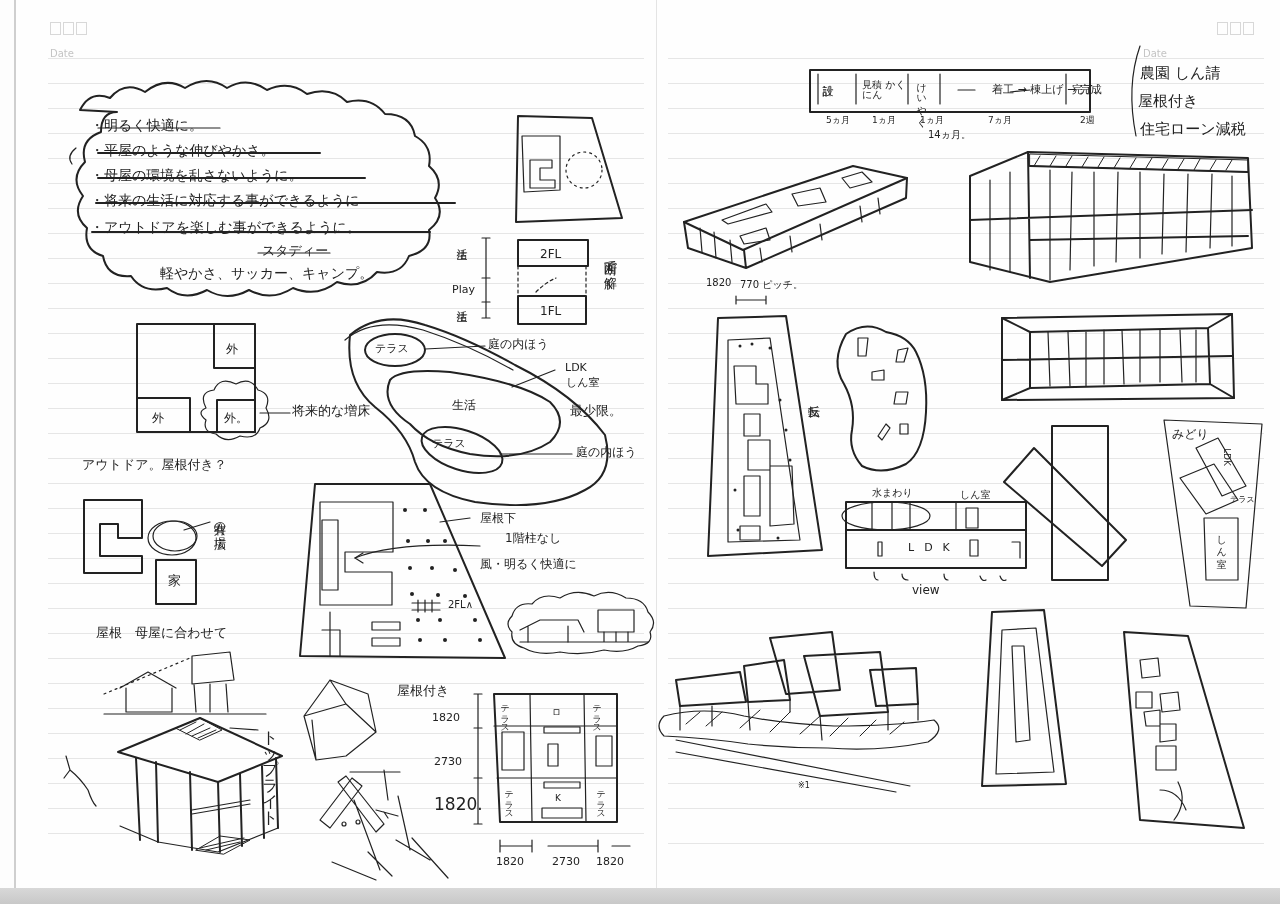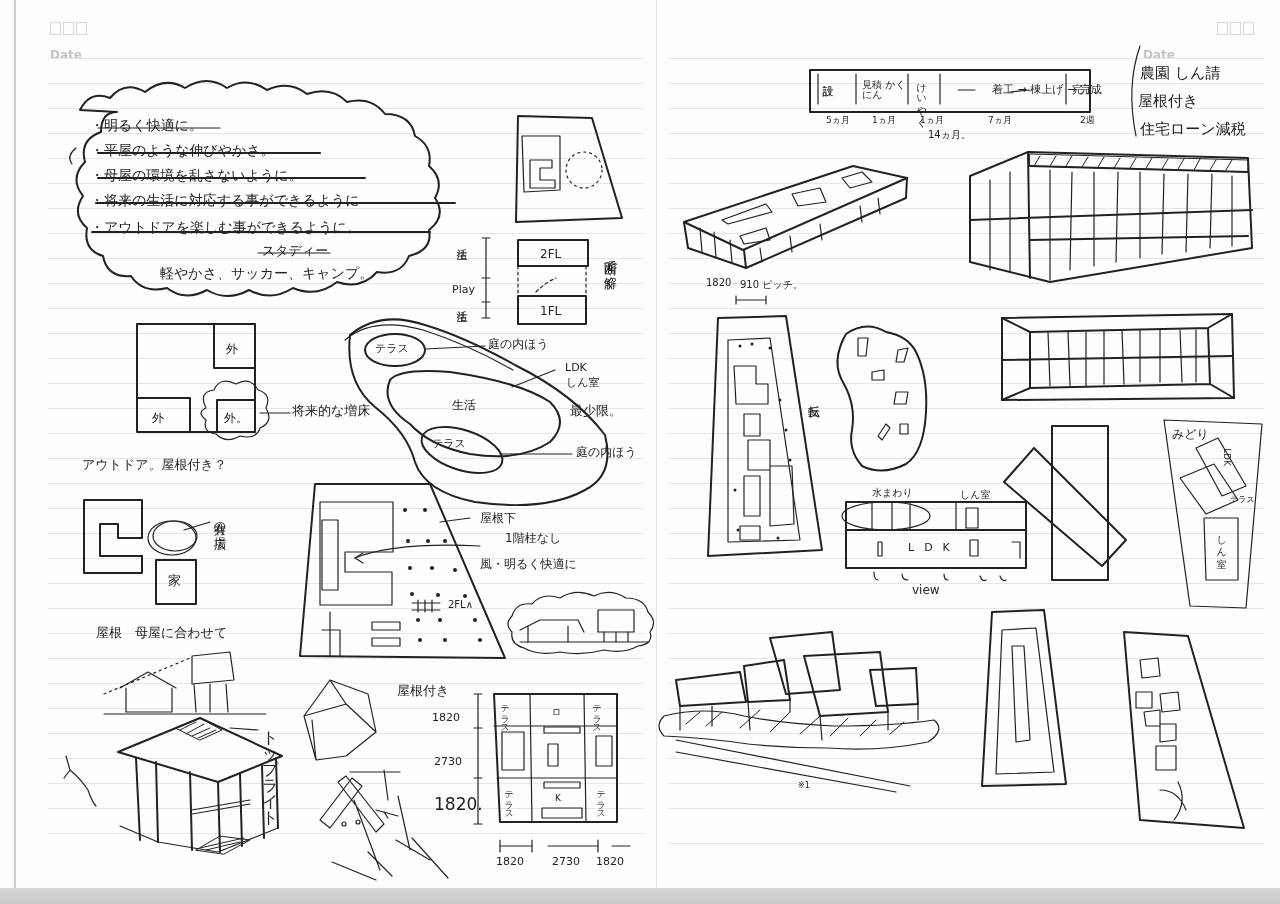--- a/index.html
+++ b/index.html
@@ -5,21 +5,21 @@
     html,body{margin:0;padding:0;background:#fff;}
     body{width:1280px;height:904px;position:relative;overflow:hidden;font-family:"DejaVu Sans",sans-serif;color:#1a1a1a;}
     .spread{position:absolute;left:0;top:0;width:1280px;height:904px;background:#fdfdfd;}
     .page{position:absolute;top:0;height:888px;background:#fefefe;}
     .page.left{left:14px;width:640px;border-left:2px solid #cfcfcf;}
     .page.right{left:656px;width:624px;border-left:1px solid #e4e4e4;}
     .bottom-shadow{position:absolute;left:0;top:888px;width:1280px;height:16px;background:linear-gradient(#d8d8d8,#c8c8c8);}
     .rule{position:absolute;height:1px;background:#e6e6e6;}
     .datebox{position:absolute;display:flex;gap:2px;}
     .datebox span{display:block;width:9px;height:11px;border:1px solid #d8d8d8;}
-    .datelabel{position:absolute;font-size:12px;color:#c4c4c4;font-weight:bold;}
+    .datelabel{position:absolute;font-size:10px;color:#c4c4c4;}
     .hw{position:absolute;font-family:"DejaVu Sans",sans-serif;color:#222;white-space:nowrap;line-height:1;}
     .vert{writing-mode:vertical-rl;}
     svg.sk{position:absolute;left:0;top:0;overflow:visible;}
     svg.sk *{fill:none;stroke:#222;stroke-width:2;stroke-linecap:round;stroke-linejoin:round;}
     svg.sk .thin{stroke-width:1.2;}
     svg.sk .dot{fill:#222;stroke:none;}
     svg.sk .hatch{stroke-width:1;}
     .cloud-text{position:absolute;font-size:14px;margin-top:8px;}
   </style>
 </head>
@@ -366,21 +366,21 @@
     <div class="hw" style="left:928px;top:130px;font-size:10px;">14ヵ月。</div>
   </div>
 
   <div>
     <div class="hw" style="left:1140px;top:66px;font-size:15px;">農園 しん請</div>
     <div class="hw" style="left:1138px;top:94px;font-size:15px;">屋根付き</div>
     <div class="hw" style="left:1140px;top:122px;font-size:15px;">住宅ローン減税</div>
   </div>
 
   <div class="hw" style="left:706px;top:278px;font-size:10px;">1820</div>
-  <div class="hw" style="left:740px;top:280px;font-size:10px;">910 ピッチ。</div>
+  <div class="hw" style="left:740px;top:280px;font-size:10px;">770 ピッチ。</div>
 
   <div class="hw vert" style="left:808px;top:396px;font-size:12px;">反転</div>
 
   <div>
     <div class="hw" style="left:872px;top:488px;font-size:10px;">水まわり</div>
     <div class="hw" style="left:960px;top:490px;font-size:10px;">しん室</div>
     <div class="hw" style="left:908px;top:542px;font-size:11px;letter-spacing:10px;">LDK</div>
     <div class="hw" style="left:912px;top:584px;font-size:12px;">view</div>
   </div>
 

